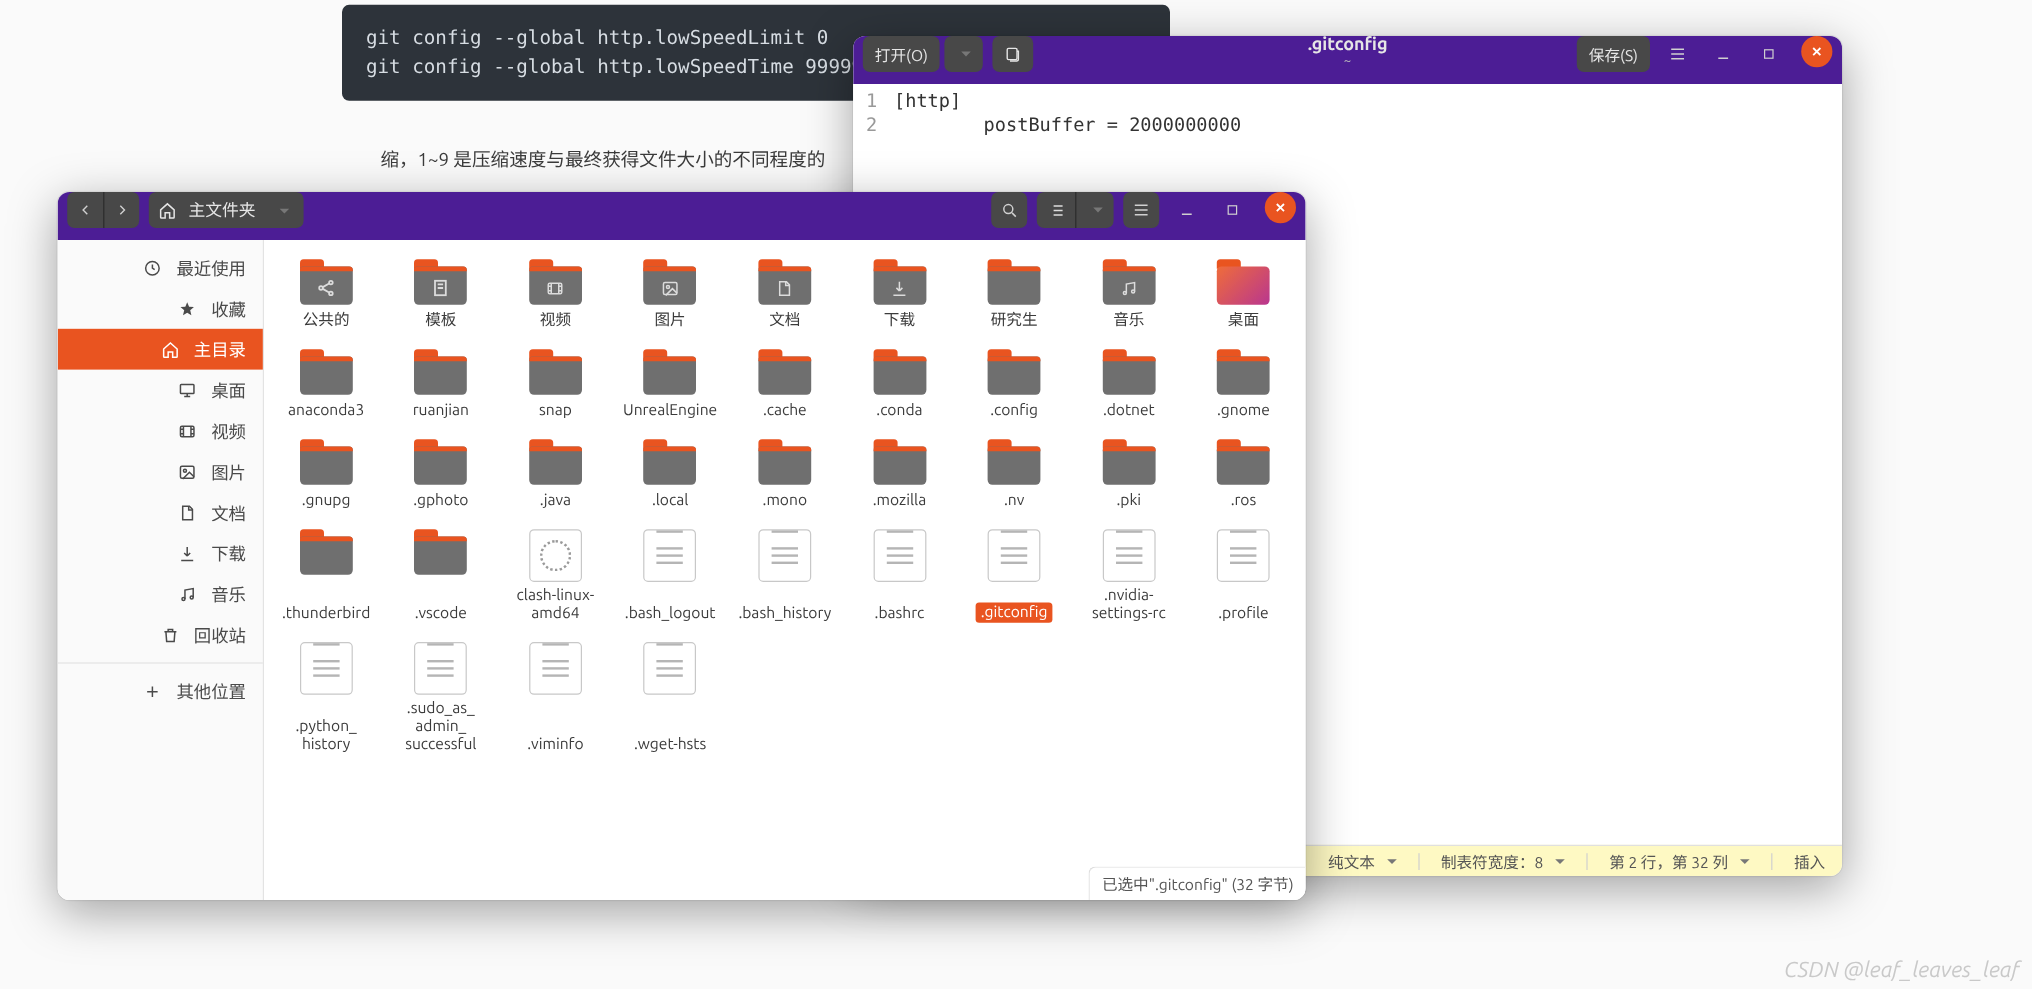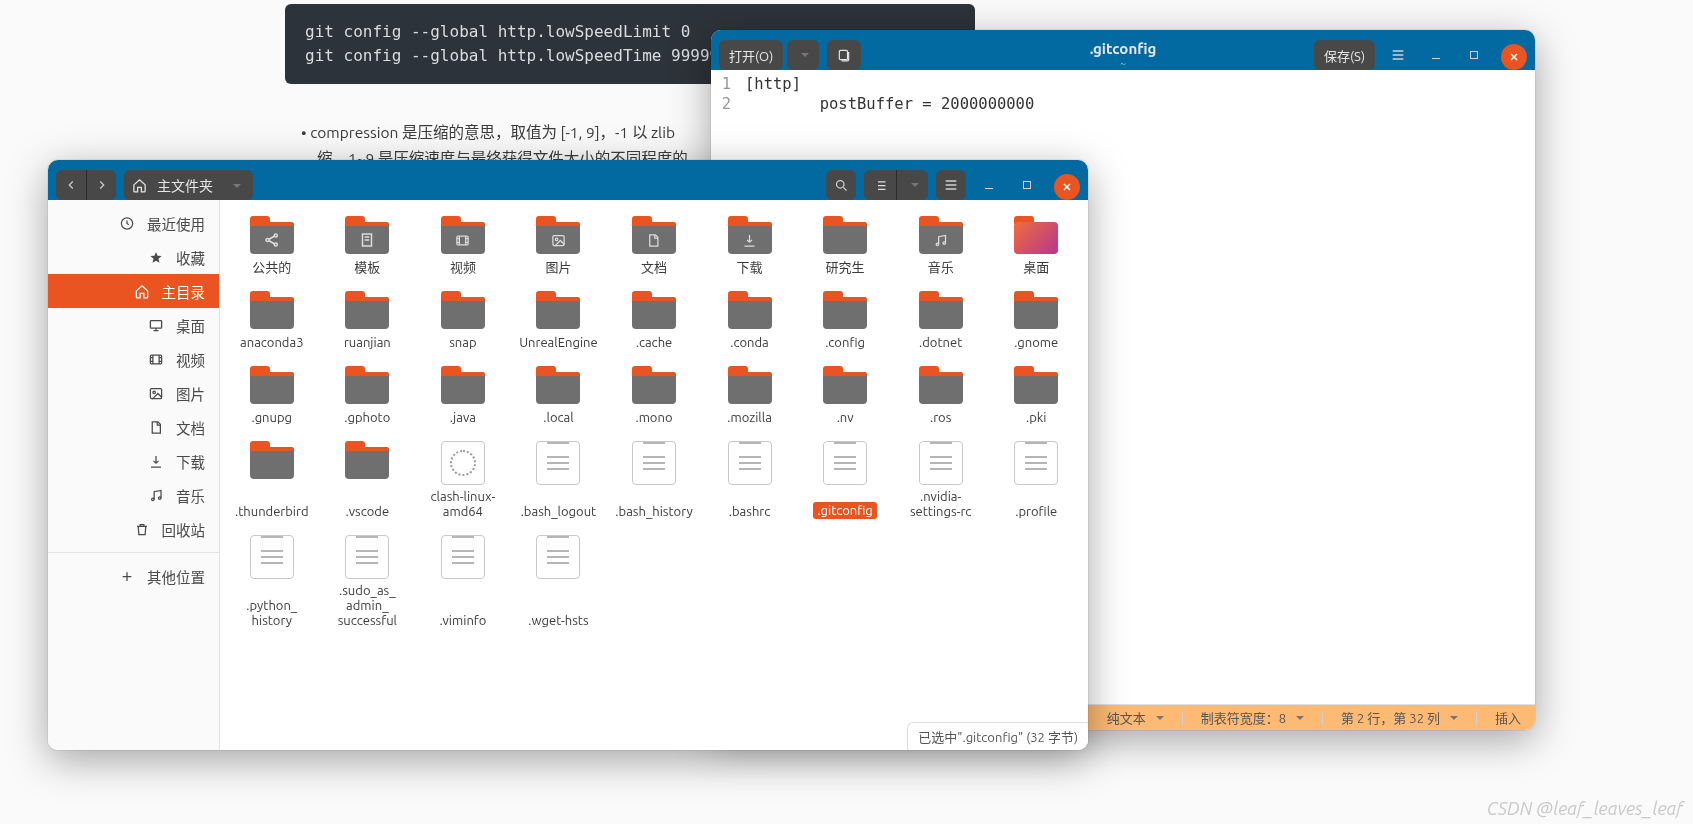--- a/index.html
+++ b/index.html
@@ -7,21 +7,21 @@
 
   
   .article { position: absolute; left: 285px; top: 4px; width: 690px; }
   .code-block { background: #2d333a; color: #d7dde3; border-radius: 6px; padding: 16px 20px; font-family: "DejaVu Sans Mono", monospace; font-size: 16px; line-height: 24px; white-space: pre; }
   .bullet-wrap { margin-top: 36px; margin-left: 16px; font-size: 15.5px; line-height: 26px; color: #3b3b3b; }
   .bullet-wrap .b::before { content: "• "; }
   .bullet-wrap .ind { padding-left: 16px; display: block; }
 
   
   .window { position: absolute; background: #fff; border-radius: 10px; box-shadow: 0 10px 40px rgba(0,0,0,.35), 0 0 0 1px rgba(0,0,0,.06); overflow: hidden; display: flex; flex-direction: column; }
-  .titlebar { background: #0369a1; color: #e6e6e6; height: 40px; display: flex; align-items: flex-end; gap: 8px; padding: 0 8px; font-size: 14px; }
+  .titlebar { background: #4c1d95; color: #e6e6e6; height: 40px; display: flex; align-items: flex-start; gap: 8px; padding: 0 8px; font-size: 14px; }
   .tb-grow { flex: 1; }
   .tb-btn { height: 30px; min-width: 30px; padding: 0 10px; display: inline-flex; align-items: center; justify-content: center; border-radius: 6px; background: #484848; color: #e6e6e6; cursor: pointer; font-size: 13px; }
   .tb-iconbtn { height: 30px; width: 30px; display: inline-flex; align-items: center; justify-content: center; border-radius: 6px; color: #d0d0d0; cursor: pointer; }
   .tb-close { background: #e95420; color: #fff; border-radius: 50%; width: 26px; height: 26px; display: inline-flex; align-items: center; justify-content: center; margin-left: 4px; cursor: pointer; }
   .tb-title-center { position: absolute; left: 50%; transform: translateX(-50%); text-align: center; font-weight: 700; font-size: 15px; display: flex; flex-direction: column; line-height: 14px; }
   .tb-title-center .sub { font-weight: 400; font-size: 11px; color: #bbb; }
   svg { display: block; }
 
   
   .fm { left: 48px; top: 160px; width: 1040px; height: 590px; z-index: 20; }
@@ -60,35 +60,34 @@
   .view-group { display: inline-flex; background: #484848; border-radius: 6px; overflow: hidden; }
   .view-group > div { height: 30px; min-width: 32px; display: inline-flex; align-items: center; justify-content: center; color: #ddd; cursor: pointer; }
   .view-group > div + div { border-left: 1px solid #2b2b2b; }
 
   
   .ed { left: 711px; top: 30px; width: 824px; height: 700px; z-index: 10; }
   .ed-body { flex: 1; background: #fff; font-family: "DejaVu Sans Mono", monospace; font-size: 15.5px; display: flex; }
   .gutter { width: 26px; text-align: right; color: #999; background: #fff; padding: 4px 6px 0 0; user-select: none; }
   .gutter div { line-height: 20px; }
   .code { flex: 1; padding: 4px 0 0 8px; white-space: pre; line-height: 20px; color: #333; }
-  .ed-status { height: 26px; border-top: 1px solid #e0e0e0; display: flex; align-items: center; justify-content: flex-end; gap: 18px; padding: 0 14px; font-size: 13px; color: #555; background: #fdba74; }
+  .ed-status { height: 26px; border-top: 1px solid #e0e0e0; display: flex; align-items: center; justify-content: flex-end; gap: 18px; padding: 0 14px; font-size: 13px; color: #555; background: #fef9c3; }
   .ed-status .grp { display: inline-flex; align-items: center; gap: 6px; cursor: pointer; }
   .ed-status .sep { width: 1px; height: 14px; background: #d0d0d0; }
   .caret::after { content: ""; display: inline-block; border: 4px solid transparent; border-top-color: #777; margin-left: 4px; transform: translateY(2px); }
 
   .watermark { position: absolute; right: 10px; bottom: 6px; color: #c9c9c9; font-size: 18px; font-style: italic; z-index: 30; }
 </style>
 </head>
 <body>
 
 <div class="article">
   <div class="code-block"><span>git config --global http.lowSpeedLimit 0</span>
 <span>git config --global http.lowSpeedTime 999999</span></div>
   <div class="bullet-wrap">
-    <span class="b">compression 是压缩的意思，取值为 [-1, 9]，-1 以 zlib </span>
     <span class="ind">缩，1~9 是压缩速度与最终获得文件大小的不同程度的</span>
   </div>
 </div>
 
 <div class="window ed">
   <div class="titlebar" style="position:relative;">
     <div class="tb-btn">
         <span>打开(O)</span>
       </div>
     <div class="view-group" style="margin-left:-4px;">
@@ -566,29 +565,29 @@
               <div class="folder-strip"></div>
             </div>
             <div class="lbl">.nv</div>
           </div>
           <div class="item">
             <div class="ficon">
               <div class="folder-tab"></div>
               <div class="folder-body"></div>
               <div class="folder-strip"></div>
             </div>
+            <div class="lbl">.pki</div>
+          </div>
+          <div class="item">
+            <div class="ficon">
+              <div class="folder-tab"></div>
+              <div class="folder-body"></div>
+              <div class="folder-strip"></div>
+            </div>
             <div class="lbl">.ros</div>
-          </div>
-          <div class="item">
-            <div class="ficon">
-              <div class="folder-tab"></div>
-              <div class="folder-body"></div>
-              <div class="folder-strip"></div>
-            </div>
-            <div class="lbl">.pki</div>
           </div>
           <div class="item">
             <div class="ficon">
               <div class="folder-tab"></div>
               <div class="folder-body"></div>
               <div class="folder-strip"></div>
             </div>
             <div class="lbl">.thunderbird</div>
           </div>
           <div class="item">

